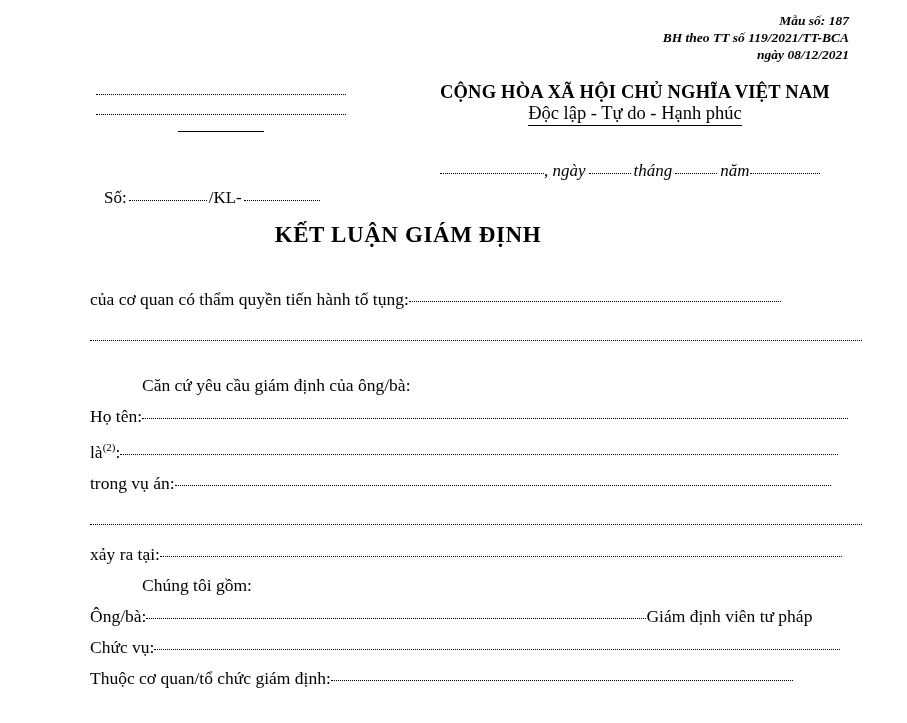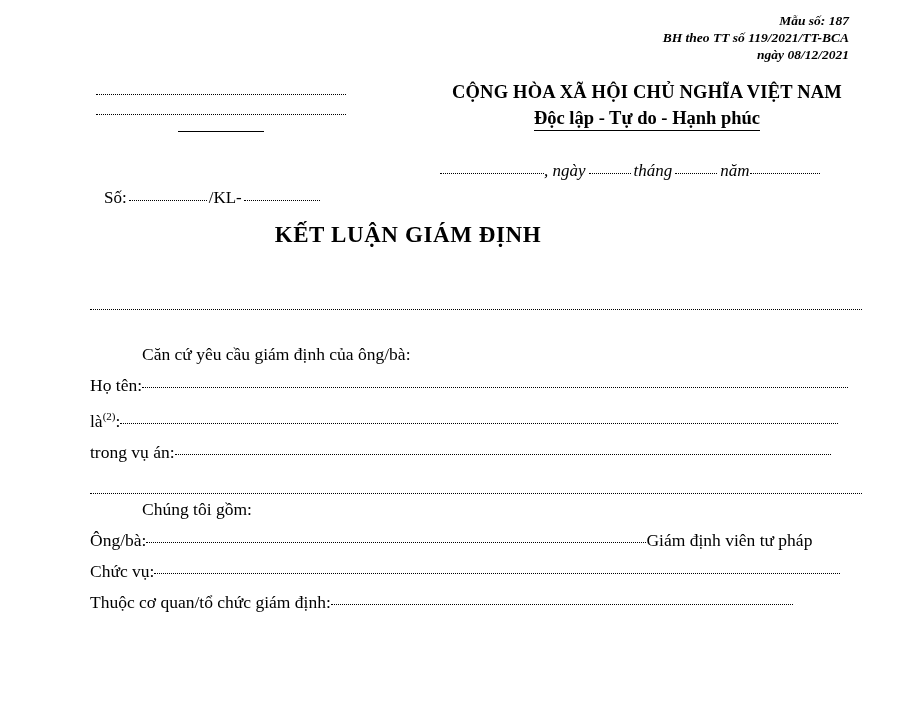--- a/index.html
+++ b/index.html
@@ -76,34 +76,33 @@
     display: inline-block;
     width: 76px;
     border-bottom: 1px dotted #000;
     margin: 0 2px;
     vertical-align: 2px;
   }
 
   
   .national {
     position: absolute;
-    left: 412px;
+    left: 400px;
     top: 82px;
     width: 470px;
     text-align: center;
   }
   .national .line1 {
     font-weight: bold;
     font-size: 18.5px;
     letter-spacing: 0.2px;
   }
   .national .line2 {
-    font-weight: bold;
+    font-weight: normal;
     font-size: 18.5px;
-    margin-top: 5px;
     display: inline-block;
     border-bottom: 1.6px solid #000;
     padding-bottom: 1px;
   }
 
   .date-row {
     position: absolute;
     left: 440px;
     top: 161px;
     font-size: 17px;
@@ -202,33 +201,35 @@
 
   <div class="date-row">
     <span class="d1"></span><span class="italic">, </span><span class="italic">ngày</span><span class="d2"></span><span class="italic">tháng</span><span class="d3"></span><span class="italic">năm</span><span class="d4"></span>
   </div>
 
   <div class="doc-title">KẾT LUẬN GIÁM ĐỊNH</div>
 
   <div class="body">
 
 
+    <div class="row"><span>của cơ quan có thẩm quyền tiến hành tố tụng:</span><span class="fill" style="width:372px"></span></div>
 
     <div class="fullline"></div>
 
     <div class="row indent" style="margin-top:29px"><span>Căn cứ yêu cầu giám định của ông/bà:</span></div>
 
     <div class="row"><span>Họ tên:</span><span class="fill" style="width:706px"></span></div>
 
     <div class="row"><span>là</span><sup>(2)</sup><span>:</span><span class="fill" style="width:718px"></span></div>
 
     <div class="row"><span>trong vụ án:</span><span class="fill" style="width:656px"></span></div>
 
     <div class="fullline"></div>
 
+    <div class="row" style="margin-top:14px"><span>xảy ra tại:</span><span class="fill" style="width:682px"></span></div>
 
     <div class="row indent"><span>Chúng tôi gồm:</span></div>
 
     <div class="row"><span>Ông/bà:</span><span class="fill" style="width:500px"></span><span>Giám định viên tư pháp</span></div>
 
     <div class="row"><span>Chức vụ:</span><span class="fill" style="width:686px"></span></div>
 
     <div class="row"><span>Thuộc cơ quan/tổ chức giám định:</span><span class="fill" style="width:462px"></span></div>
 
   </div>

